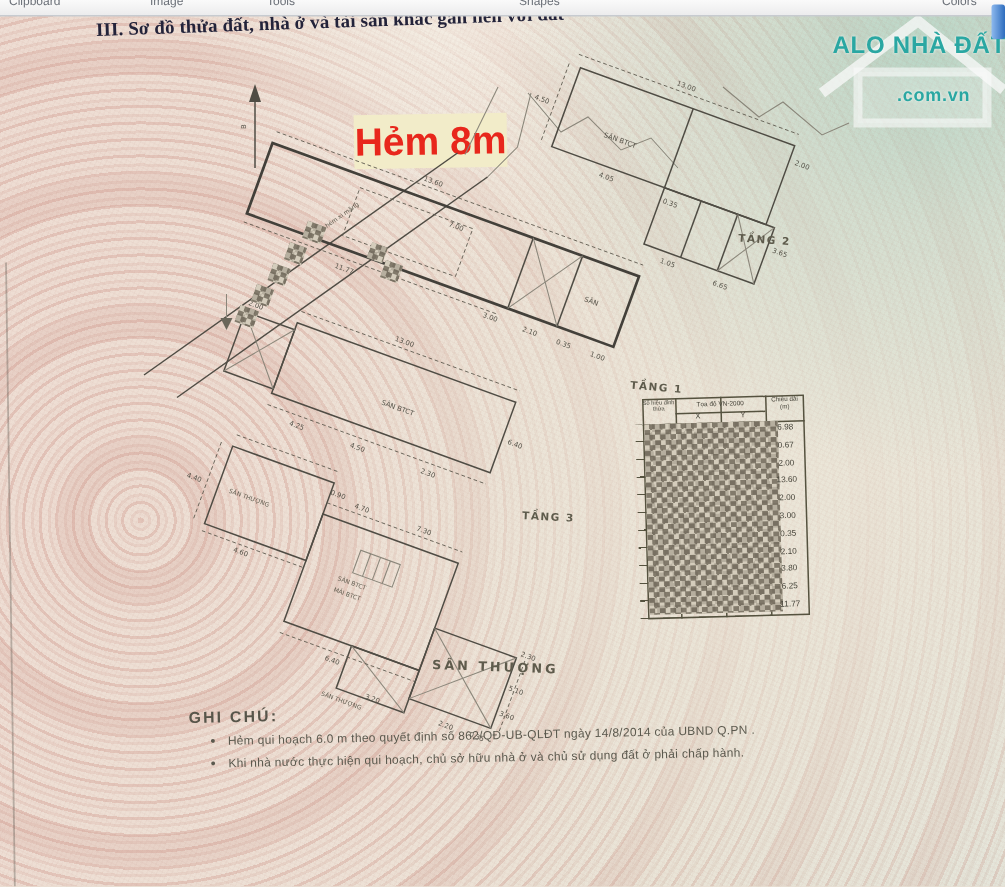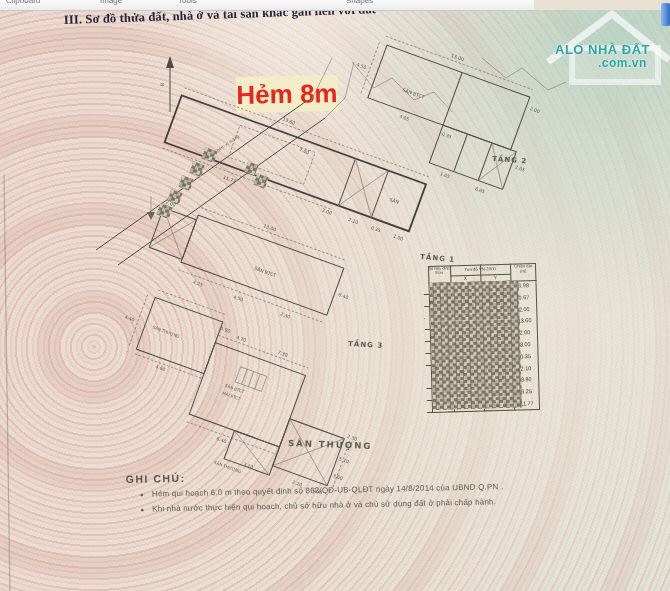--- a/index.html
+++ b/index.html
@@ -1,20 +1,20 @@
 <!DOCTYPE html>
 <html><head>
 <meta charset="utf-8">
 <style>
   html,body{margin:0;padding:0;}
   body{width:670px;height:591px;position:relative;overflow:hidden;
        font-family:"Liberation Sans",sans-serif;background:#e9e0d4;}
 
   
-  .ribbon{position:absolute;left:0;top:0;width:534px;height:10px;
+  .ribbon{position:absolute;left:0;top:0;width:670px;height:10px;
     background:linear-gradient(#fafafa,#ececed);border-bottom:1px solid #c7cbd0;
     overflow:hidden;z-index:40;}
   .ribbon span{position:absolute;top:-4px;font-size:8px;color:#6b7078;}
   .rb-clipboard{left:6px}.rb-image{left:100px}.rb-tools{left:178px}
   .rb-shapes{left:346px}.rb-colors{left:628px}
   .bluefrag{position:absolute;left:661px;top:3px;width:9px;height:23px;border-radius:2px;
     background:linear-gradient(90deg,#8db9ee,#2e6dbe);z-index:41;}
 
   
   .scan{position:absolute;left:0;top:10px;width:670px;height:581px;overflow:hidden;
@@ -29,21 +29,21 @@
       linear-gradient(100deg,#ecd9cf 0%,#ebdfd3 45%,#e5e2d4 70%,#dee4d9 100%);
   }
 
   .title{position:absolute;left:64px;top:3px;white-space:nowrap;
     font:700 12.6px "Liberation Serif",serif;color:#23233a;letter-spacing:.1px;
     transform:rotate(-2deg);transform-origin:left center;}
 
   
   .wm{position:absolute;left:538px;top:0;width:132px;height:80px;}
   .wm svg{position:absolute;left:0;top:0;}
-  .wm-brand{position:absolute;left:17px;top:32px;font-weight:700;font-size:13px;
+  .wm-brand{position:absolute;left:17px;top:12px;font-weight:700;font-size:16px;
     color:#2aa7a2;letter-spacing:.5px;text-shadow:0 0 2px rgba(255,255,255,.85);white-space:nowrap;}
   .wm-domain{position:absolute;left:60px;top:46px;font-weight:700;font-size:12px;
     color:#2aa7a2;letter-spacing:.5px;text-shadow:0 0 2px rgba(255,255,255,.85);}
 
   
   .hem{position:absolute;left:236px;top:66px;width:102px;height:36px;background:#f2ecc9;
     color:#e8271c;font-weight:700;font-size:26px;display:flex;align-items:center;
     justify-content:center;transform:rotate(-1deg);}
 
   

